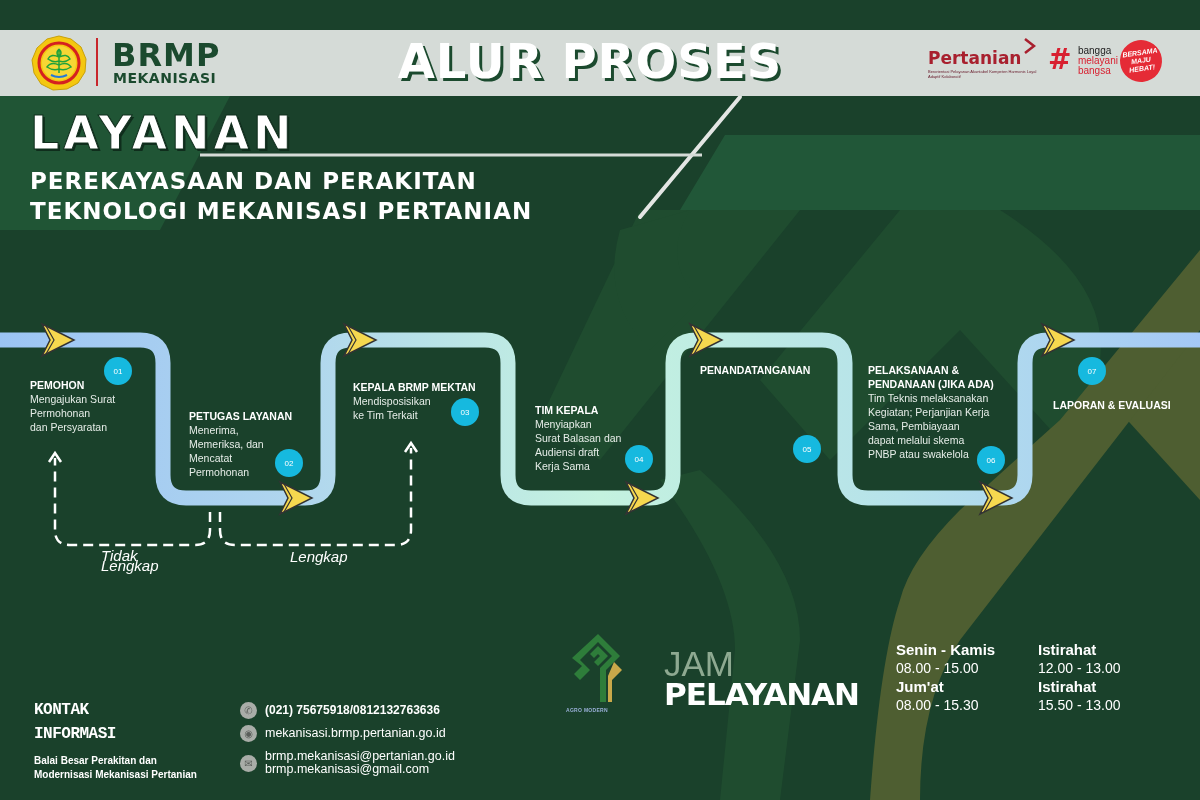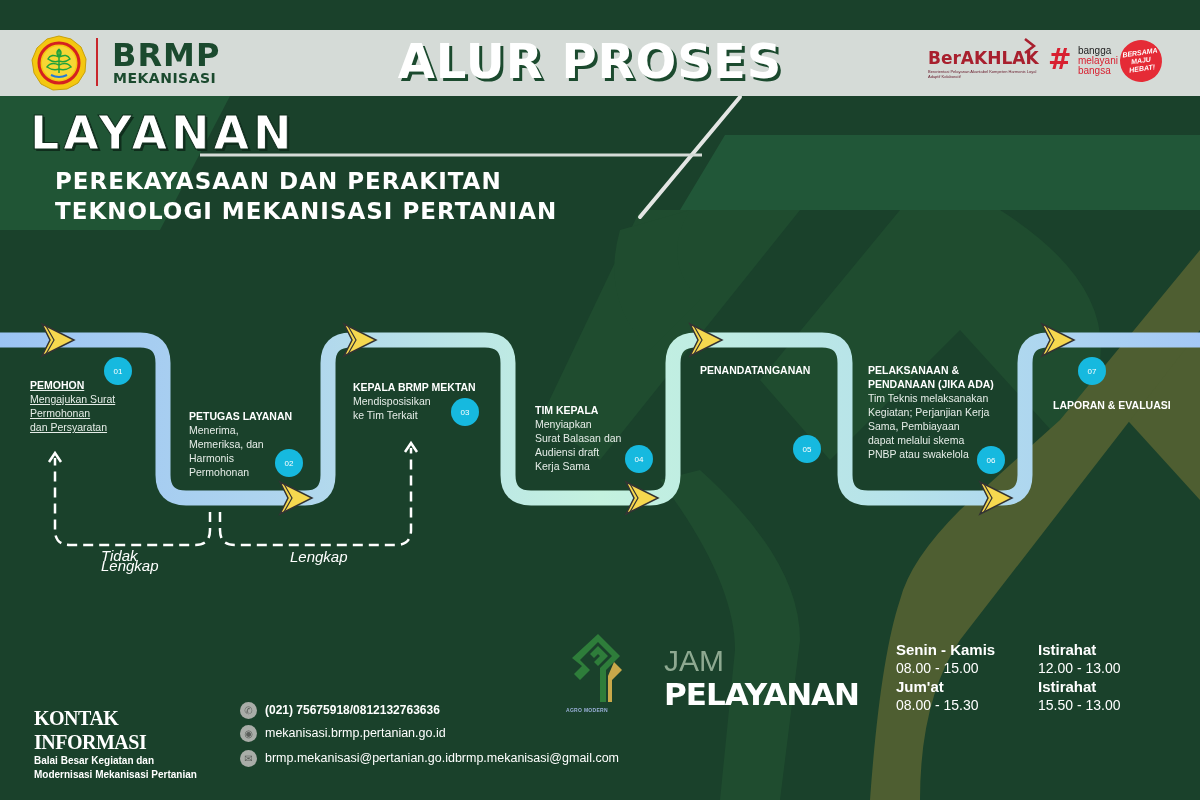--- a/index.html
+++ b/index.html
@@ -14,32 +14,32 @@
   .brand-sub { left:113px; top:70px; font-family:"DejaVu Sans", sans-serif; font-weight:bold; font-size:14px; color:#1b4a2e; letter-spacing:0.5px; }
   .main-title { left:380px; top:30px; width:420px; text-align:center; font-family:"DejaVu Sans", sans-serif; font-weight:bold; font-size:48px; color:#fff; line-height:62px; text-shadow:3px 3px 0 #1b4a2e; letter-spacing:1px; }
   .berakhlak { left:928px; top:48px; font-family:"DejaVu Sans", sans-serif; font-weight:bold; font-size:17px; color:#a8202e; }
   .berakhlak-sub { left:928px; top:69px; font-size:4px; color:#6b2030; width:110px; line-height:5px; }
   .bangga { left:1048px; top:46px; }
   .bangga-hash { font-family:"DejaVu Sans", sans-serif; font-weight:bold; font-size:28px; color:#d82030; line-height:28px; display:inline-block; vertical-align:top; }
   .bangga-text { display:inline-block; font-size:10px; line-height:10px; vertical-align:top; margin-left:2px; }
   .bangga-text span { display:block; }
   .bersama { left:1120px; top:40px; width:42px; height:42px; border-radius:50%; background:#e52b36; color:#fff; font-size:7px; font-style:italic; font-weight:bold; text-align:center; display:flex; align-items:center; justify-content:center; line-height:8px; transform:rotate(-8deg); }
   .sub-title-big { left:30px; top:106px; font-family:"DejaVu Sans", sans-serif; font-weight:bold; font-size:46px; color:#fff; letter-spacing:4px; text-shadow:2px 2px 0 #0f2d1c; -webkit-text-stroke:1px #0f2d1c; }
-  .sub-line { left:30px; font-family:"DejaVu Sans", sans-serif; font-weight:bold; font-size:23px; color:#fff; letter-spacing:1px;margin-left:25px; }
+  .sub-line { left:30px; font-family:"DejaVu Sans", sans-serif; font-weight:bold; font-size:23px; color:#fff; letter-spacing:1px; }
   .step-circle { width:28px; height:28px; border-radius:50%; background:#16b9df; color:#fff; font-size:8px; display:flex; align-items:center; justify-content:center; }
   .step-text { font-size:10.5px; line-height:14px; color:#e6ede8; }
   .step-title { font-weight:bold; font-size:10.5px; color:#fff; display:block; }
   .step-desc { display:block; white-space:pre-line; }
   .lbl-italic { font-style:italic; font-size:15px; color:#fff; line-height:10px; }
-  .kontak-title { left:34px; top:698px; font-family:Liberation Serif, serif; font-weight:bold; font-size:20px; line-height:24px; color:#fff; letter-spacing:-0.5px;margin-top:8px; }
+  .kontak-title { left:34px; top:698px; font-family:Liberation Mono, monospace; font-weight:bold; font-size:16px; line-height:24px; color:#fff; letter-spacing:-0.5px; }
   .kontak-sub { left:34px; top:754px; font-weight:bold; font-size:10px; line-height:14px; color:#fff; }
   .contact-row { display:flex; align-items:center; gap:8px; }
   .contact-icon { width:17px; height:17px; border-radius:50%; background:#a9ada8; display:flex; align-items:center; justify-content:center; font-size:10px; color:#5a5e5a; }
   .contact-text { font-size:12.5px; color:#fff; line-height:13px; }
-  .jam-light { left:664px; top:644px; font-size:30px; color:#8ea991; font-weight:normal; }
+  .jam-light { left:664px; top:644px; font-size:35px; color:#8ea991; font-weight:normal; }
   .jam-bold { left:664px; top:676px; font-family:"DejaVu Sans", sans-serif; font-weight:bold; font-size:31px; color:#fff; letter-spacing:-1px; }
   .sched-col { font-size:14px; line-height:18px; color:#fff; }
   .sched-day { font-weight:bold; font-size:15px; display:block; }
   .sched-time { display:block; margin-bottom:1px; }
   .agro-caption { left:566px; top:707px; font-size:5px; color:#9ab0d8; font-weight:bold; letter-spacing:0.3px; }
 </style>
 </head>
 <body>
 
 <svg class="bg-svg" viewBox="0 0 1200 800">
@@ -111,21 +111,21 @@
   <circle cx="28" cy="28" r="17" fill="#f7d634"></circle>
   <path d="M28,14 L28,38 M28,22 Q20,18 17,24 Q22,28 28,26 M28,22 Q36,18 39,24 Q34,28 28,26 M28,30 Q20,26 16,32 Q22,36 28,34 M28,30 Q36,26 40,32 Q34,36 28,34 M28,14 Q24,18 28,22 Q32,18 28,14" fill="none" stroke="#21a23a" stroke-width="1.5"></path>
   <path d="M20,40 Q28,44 36,40" fill="none" stroke="#2478d8" stroke-width="2"></path>
 </svg>
 <div class="abs logo-divider"></div>
 <div class="abs brand-title">BRMP</div>
 <div class="abs brand-sub">MEKANISASI</div>
 
 <div class="abs main-title">ALUR PROSES</div>
 
-<div class="abs berakhlak">BerAKHLAK</div>
+<div class="abs berakhlak">Pertanian</div>
 <svg class="abs" style="left:1022px;top:38px;" width="14" height="16" viewBox="0 0 14 16">
     <path d="M3,1 L12,8 L3,15" fill="none" stroke="#a8202e" stroke-width="2.5"></path>
   </svg>
 <div class="abs berakhlak-sub">Berorientasi Pelayanan Akuntabel Kompeten Harmonis Loyal Adaptif Kolaboratif</div>
 
 <div class="abs bangga">
   <span class="bangga-hash">#</span>
   <span class="bangga-text">
     <span style="color:#222;">bangga</span>
     <span style="color:#d82030;">melayani</span>
@@ -139,31 +139,31 @@
 <div class="abs sub-line" style="top:198px;">TEKNOLOGI MEKANISASI PERTANIAN</div>
 
 <div class="abs step-circle" style="left:104px;top:357px;">01</div>
 <div class="abs step-circle" style="left:275px;top:449px;">02</div>
 <div class="abs step-circle" style="left:451px;top:398px;">03</div>
 <div class="abs step-circle" style="left:625px;top:445px;">04</div>
 <div class="abs step-circle" style="left:793px;top:435px;">05</div>
 <div class="abs step-circle" style="left:977px;top:446px;">06</div>
 <div class="abs step-circle" style="left:1078px;top:357px;">07</div>
 
-<div class="abs step-text" style="left:30px;top:378px;text-decoration:underline;">
+<div class="abs step-text" style="left:30px;top:378px;">
   <span class="step-title">PEMOHON</span>
   <span class="step-desc">Mengajukan Surat
 Permohonan
 dan Persyaratan</span>
 </div>
 <div class="abs step-text" style="left:189px;top:409px;">
   <span class="step-title">PETUGAS LAYANAN</span>
   <span class="step-desc">Menerima,
 Memeriksa, dan
-Harmonis
+Mencatat
 Permohonan</span>
 </div>
 <div class="abs step-text" style="left:353px;top:380px;">
   <span class="step-title">KEPALA BRMP MEKTAN</span>
   <span class="step-desc">Mendisposisikan
 ke Tim Terkait</span>
 </div>
 <div class="abs step-text" style="left:535px;top:403px;">
   <span class="step-title">TIM KEPALA</span>
   <span class="step-desc">Menyiapkan
@@ -212,31 +212,31 @@
   <span class="sched-time">12.00 - 13.00</span>
   <span class="sched-day">Istirahat</span>
   <span class="sched-time">15.50 - 13.00</span>
 </div>
 
 <div class="abs kontak-title">
   <div>KONTAK</div>
   <div>INFORMASI</div>
 </div>
 <div class="abs kontak-sub">
-  <div>Balai Besar Kegiatan dan</div>
+  <div>Balai Besar Perakitan dan</div>
   <div>Modernisasi Mekanisasi Pertanian</div>
 </div>
 
 <div class="abs contact-row" style="left:240px;top:702px;">
   <span class="contact-icon">✆</span>
   <span class="contact-text" style="font-weight:bold;font-size:12px;">(021) 75675918/0812132763636</span>
 </div>
 <div class="abs contact-row" style="left:240px;top:725px;">
   <span class="contact-icon">◉</span>
   <span class="contact-text">mekanisasi.brmp.pertanian.go.id</span>
 </div>
 <div class="abs contact-row" style="left:240px;top:750px;">
   <span class="contact-icon">✉</span>
-  <span style="display:flex;flex-direction:row;">
+  <span style="display:flex;flex-direction:column;">
     <span class="contact-text">brmp.mekanisasi@pertanian.go.id</span>
     <span class="contact-text">brmp.mekanisasi@gmail.com</span>
   </span>
 </div>
 
 </body></html>

